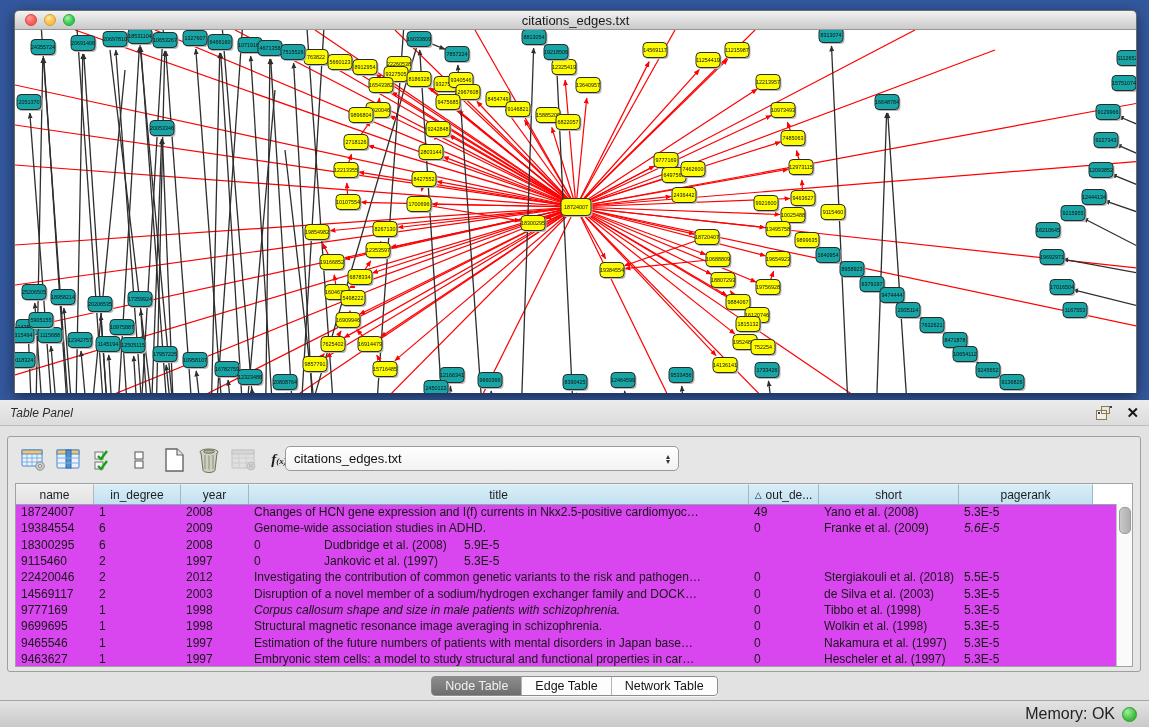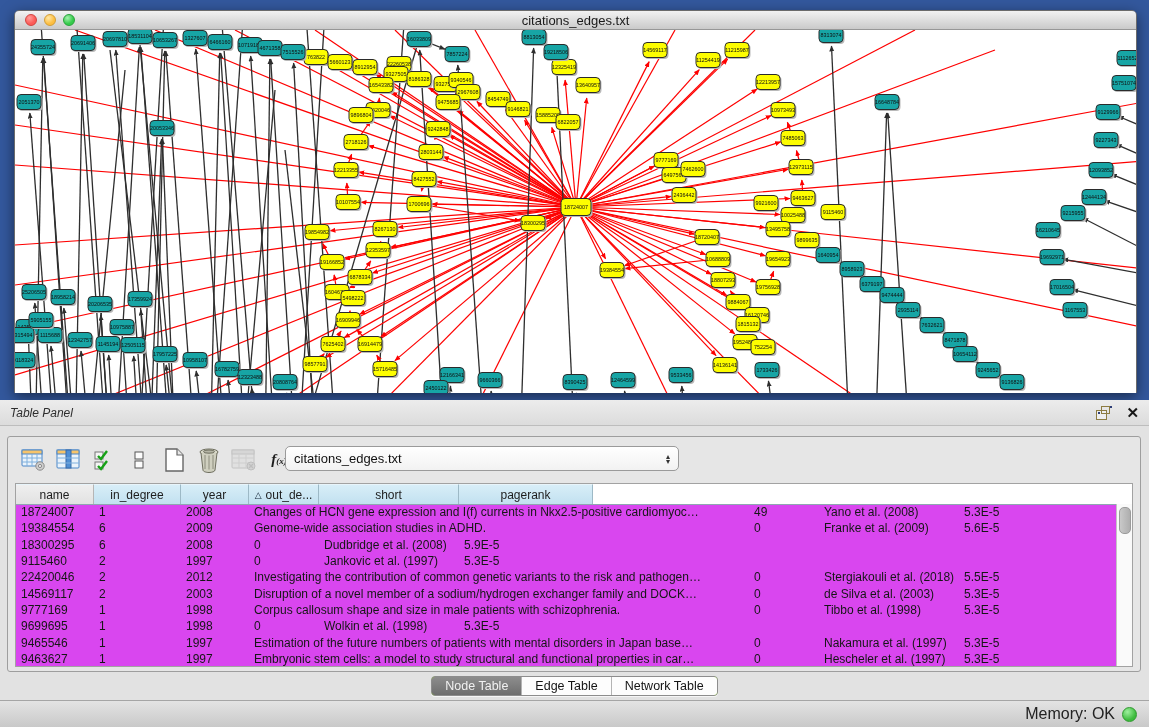--- a/index.html
+++ b/index.html
@@ -1076,20 +1076,23 @@
       <div class="thead" id="thead">
           <div class="th grayhead" style="width: 78px; flex: 0 0 auto;">
             <span>name</span>
           </div>
           <div class="th" style="width: 87px; flex: 0 0 auto;">
             <span>in_degree</span>
           </div>
           <div class="th" style="width: 68px; flex: 0 0 auto;">
             <span>year</span>
           </div>
+          <div class="th" style="width: 500px; flex: 0 0 auto;">
+            <span>title</span>
+          </div>
           <div class="th" style="width: 70px; flex: 0 0 auto;">
             <span class="sorttri">△</span>
             <span>out_de...</span>
           </div>
           <div class="th" style="width: 140px; flex: 0 0 auto;">
             <span>short</span>
           </div>
           <div class="th" style="width: 134px; flex: 0 0 auto;">
             <span>pagerank</span>
           </div>
@@ -1105,21 +1108,21 @@
             <div class="td" style="width: 140px; flex: 0 0 auto;">Yano et al. (2008)</div>
             <div class="td" style="width: 134px; flex: 0 0 auto;">5.3E-5</div>
           </div>
           <div class="tr">
             <div class="td" style="width: 78px; flex: 0 0 auto;">19384554</div>
             <div class="td" style="width: 87px; flex: 0 0 auto;">6</div>
             <div class="td" style="width: 68px; flex: 0 0 auto;">2009</div>
             <div class="td" style="width: 500px; flex: 0 0 auto;">Genome-wide association studies in ADHD.</div>
             <div class="td" style="width: 70px; flex: 0 0 auto;">0</div>
             <div class="td" style="width: 140px; flex: 0 0 auto;">Franke et al. (2009)</div>
-            <div class="td" style="width: 134px; flex: 0 0 auto;">5.6E-5</div>
+            <div class="td" style="width: 134px; flex: 0 0 auto; font-style: italic;">5.6E-5</div>
           </div>
           <div class="tr">
             <div class="td" style="width: 78px; flex: 0 0 auto;">18300295</div>
             <div class="td" style="width: 87px; flex: 0 0 auto;">6</div>
             <div class="td" style="width: 68px; flex: 0 0 auto;">2008</div>
             <div class="td" style="width: 70px; flex: 0 0 auto;">0</div>
             <div class="td" style="width: 140px; flex: 0 0 auto;">Dudbridge et al. (2008)</div>
             <div class="td" style="width: 134px; flex: 0 0 auto;">5.9E-5</div>
           </div>
           <div class="tr">
@@ -1145,29 +1148,30 @@
             <div class="td" style="width: 68px; flex: 0 0 auto;">2003</div>
             <div class="td" style="width: 500px; flex: 0 0 auto;">Disruption of a novel member of a sodium/hydrogen exchanger family and DOCK…</div>
             <div class="td" style="width: 70px; flex: 0 0 auto;">0</div>
             <div class="td" style="width: 140px; flex: 0 0 auto;">de Silva et al. (2003)</div>
             <div class="td" style="width: 134px; flex: 0 0 auto;">5.3E-5</div>
           </div>
           <div class="tr">
             <div class="td" style="width: 78px; flex: 0 0 auto;">9777169</div>
             <div class="td" style="width: 87px; flex: 0 0 auto;">1</div>
             <div class="td" style="width: 68px; flex: 0 0 auto;">1998</div>
-            <div class="td" style="width: 500px; flex: 0 0 auto;">Corpus callosum shape and size in male patients with schizophrenia.</div>
+            <div class="td" style="width: 500px; flex: 0 0 auto; font-style: italic;">Corpus callosum shape and size in male patients with schizophrenia.</div>
             <div class="td" style="width: 70px; flex: 0 0 auto;">0</div>
             <div class="td" style="width: 140px; flex: 0 0 auto;">Tibbo et al. (1998)</div>
             <div class="td" style="width: 134px; flex: 0 0 auto;">5.3E-5</div>
           </div>
           <div class="tr">
             <div class="td" style="width: 78px; flex: 0 0 auto;">9699695</div>
             <div class="td" style="width: 87px; flex: 0 0 auto;">1</div>
             <div class="td" style="width: 68px; flex: 0 0 auto;">1998</div>
+            <div class="td" style="width: 500px; flex: 0 0 auto;">Structural magnetic resonance image averaging in schizophrenia.</div>
             <div class="td" style="width: 70px; flex: 0 0 auto;">0</div>
             <div class="td" style="width: 140px; flex: 0 0 auto;">Wolkin et al. (1998)</div>
             <div class="td" style="width: 134px; flex: 0 0 auto;">5.3E-5</div>
           </div>
           <div class="tr">
             <div class="td" style="width: 78px; flex: 0 0 auto;">9465546</div>
             <div class="td" style="width: 87px; flex: 0 0 auto;">1</div>
             <div class="td" style="width: 68px; flex: 0 0 auto;">1997</div>
             <div class="td" style="width: 500px; flex: 0 0 auto;">Estimation of the future numbers of patients with mental disorders in Japan base…</div>
             <div class="td" style="width: 70px; flex: 0 0 auto;">0</div>

